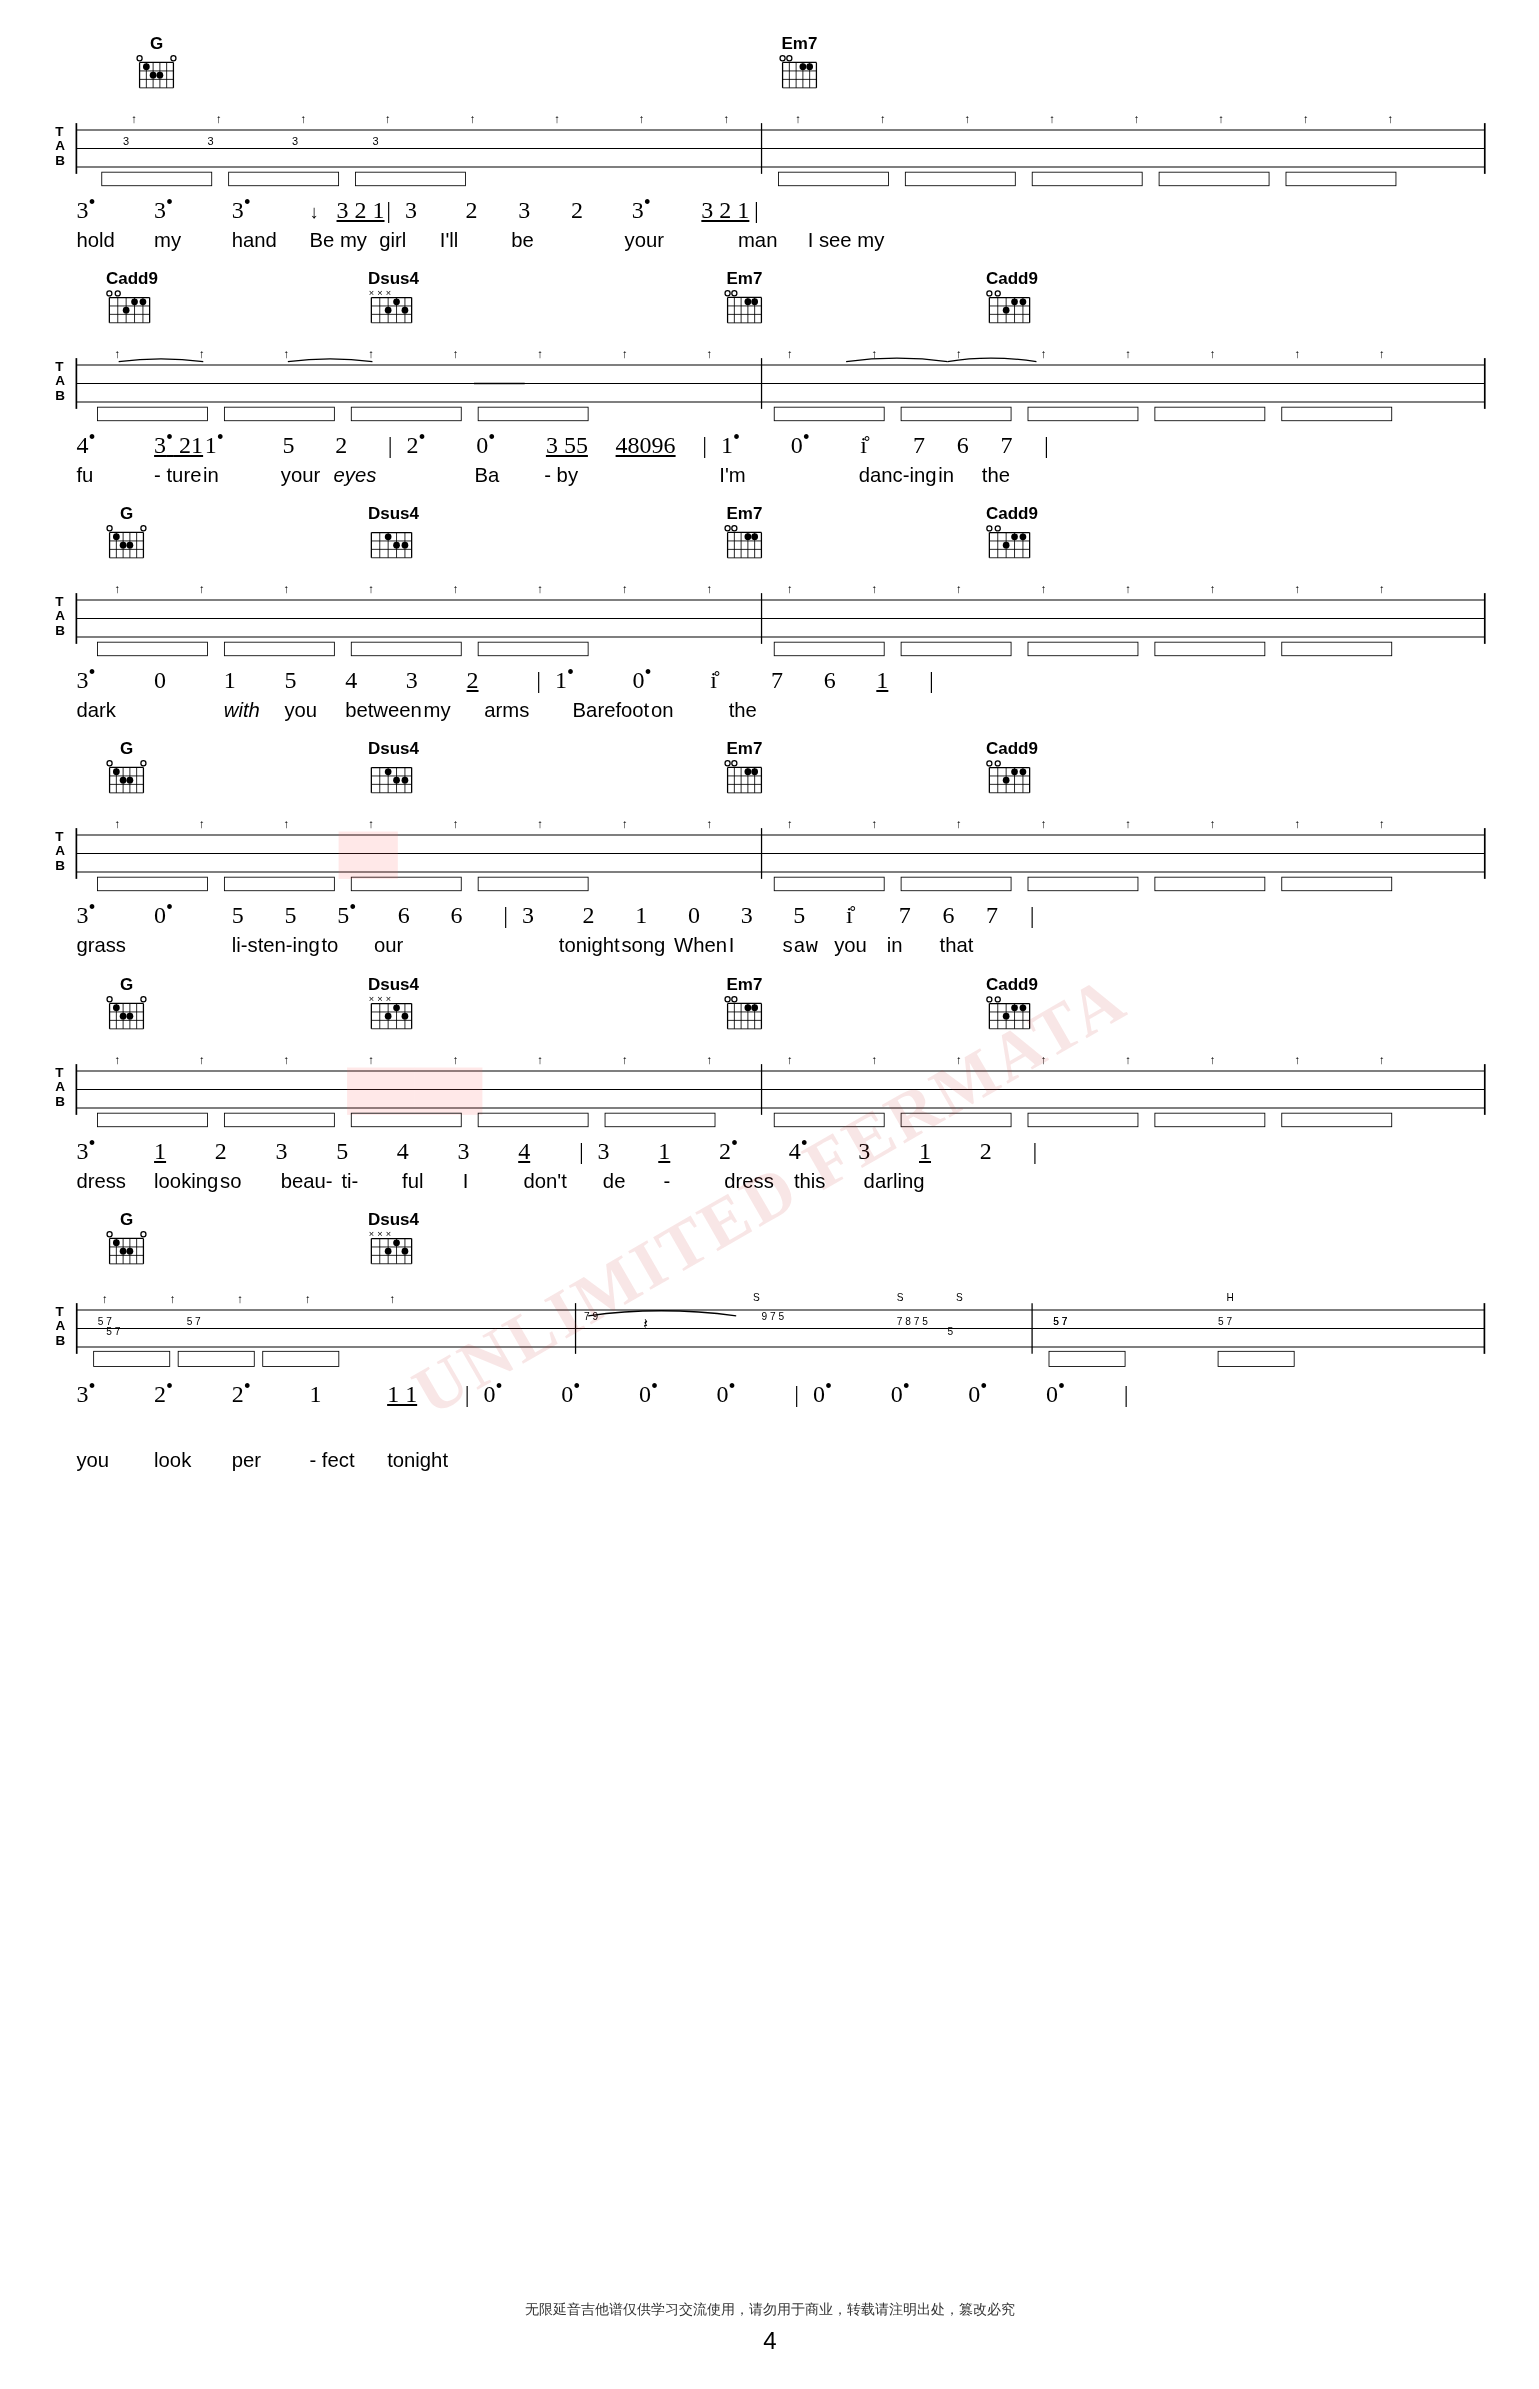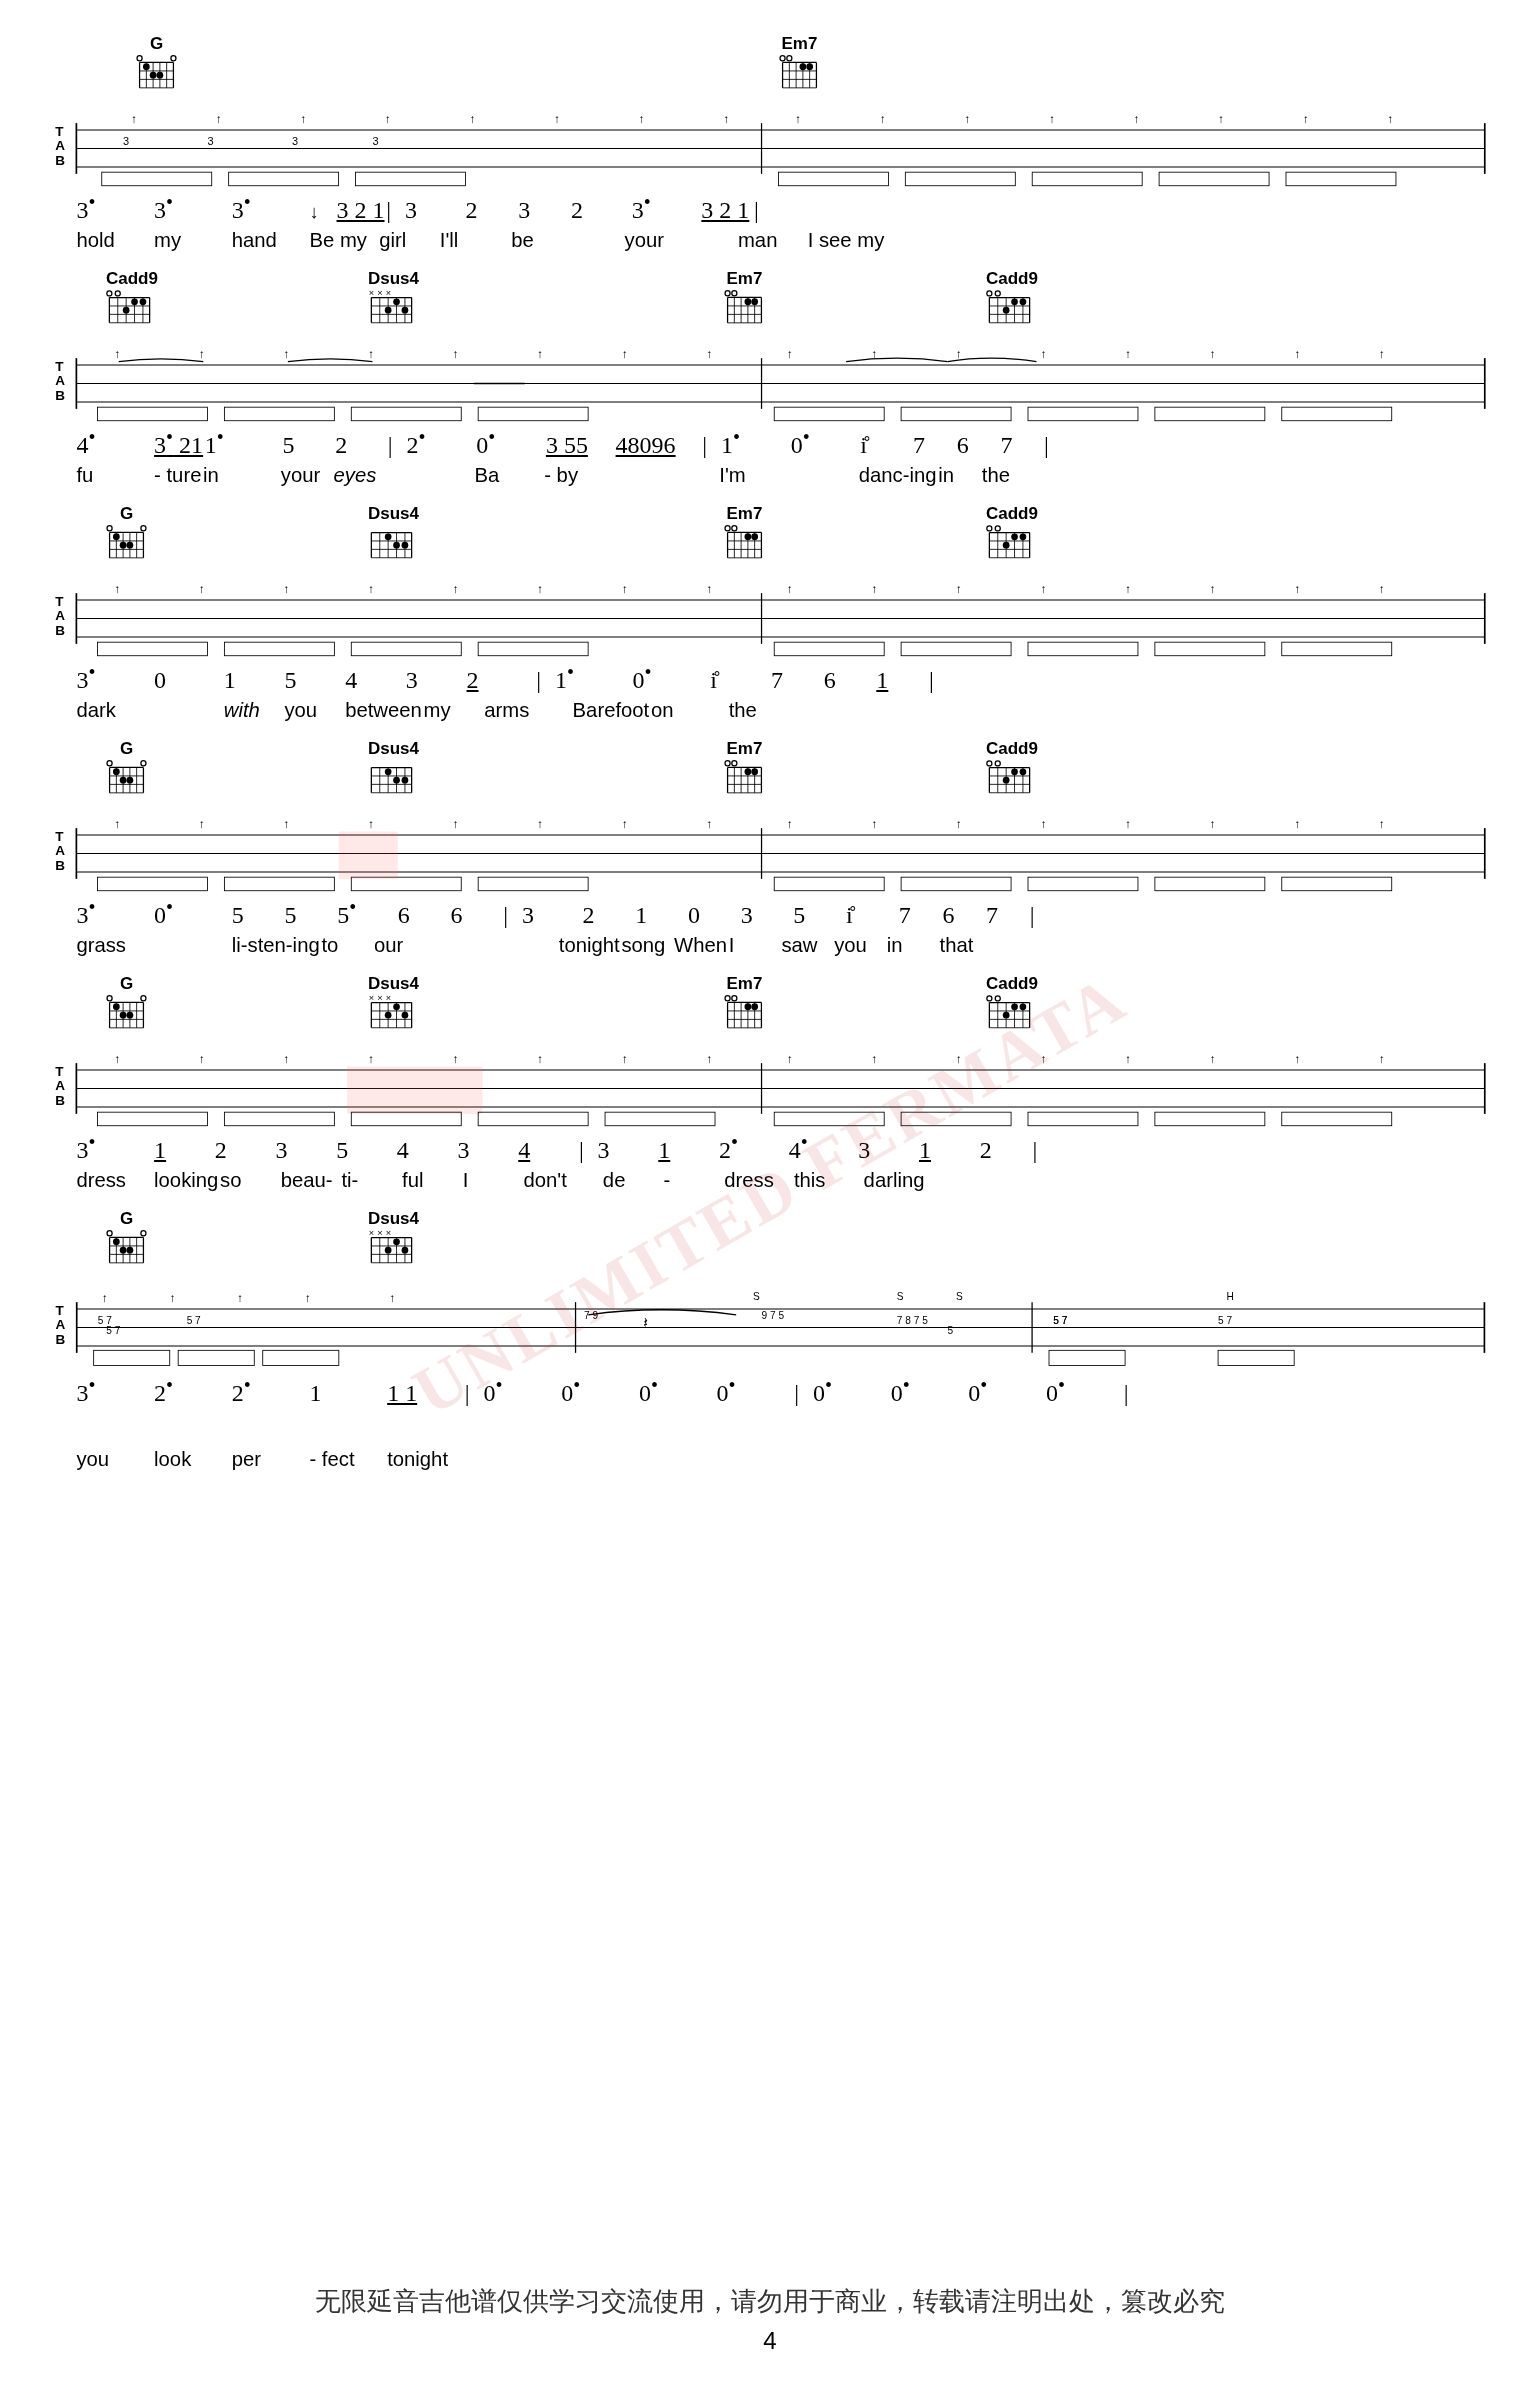--- a/index.html
+++ b/index.html
@@ -650,21 +650,21 @@
       <span style="min-width:51px;display:inline-block;">li-sten-ing</span>
       <span style="min-width:51px;display:inline-block;">to</span>
       <span style="min-width:59px;display:inline-block;">our</span>
       <span style="min-width:51px;display:inline-block;"></span>
       <span style="min-width:51px;display:inline-block;"></span>
       <span style="min-width:17px;display:inline-block;"></span>
       <span style="min-width:59px;display:inline-block;">tonight</span>
       <span style="min-width:51px;display:inline-block;">song</span>
       <span style="min-width:51px;display:inline-block;">When</span>
       <span style="min-width:51px;display:inline-block;">I</span>
-      <span style="min-width:51px;display:inline-block;">saw</span>
+      <span style="min-width:51px;display:inline-block;font-family:Liberation Mono, monospace;">saw</span>
       <span style="min-width:51px;display:inline-block;">you</span>
       <span style="min-width:51px;display:inline-block;">in</span>
       <span style="min-width:42px;display:inline-block;">that</span>
     </div>
   </div>
 
   <div class="section-wrapper">
     <div style="position:relative; height:72px; width:100%;">
       <div style="position:absolute; left:55px; top:0;">
         <div style="font-size:17px;font-weight:bold;font-family:Arial;text-align:center;">G</div>
@@ -946,18 +946,18 @@
     <div style="font-size:20.3px;font-family:Arial,sans-serif;display:flex;align-items:baseline;padding-left:25.4px;gap:1.7px;margin-bottom:25.4px;white-space:nowrap;">
       <span style="min-width:76px;display:inline-block;">you</span>
       <span style="min-width:76px;display:inline-block;">look</span>
       <span style="min-width:76px;display:inline-block;">per</span>
       <span style="min-width:76px;display:inline-block;margin-top:35px;">- fect</span>
       <span style="min-width:76px;display:inline-block;">tonight</span>
     </div>
   </div>
 
   <div style="position:absolute;bottom:34px;left:0;right:0;text-align:center;">
-    <div style="font-size:26px;font-family:Liberation Sans, sans-serif;color:#333;">无限延音吉他谱仅供学习交流使用，请勿用于商业，转载请注明出处，篡改必究</div>
+    <div style="font-size:14px;font-family:Liberation Sans, sans-serif;color:#333;">无限延音吉他谱仅供学习交流使用，请勿用于商业，转载请注明出处，篡改必究</div>
     <div style="font-size:24px;font-family:Arial,sans-serif;margin-top:8.5px;">4</div>
   </div>
 
 </div>
 
 
 </body></html>

